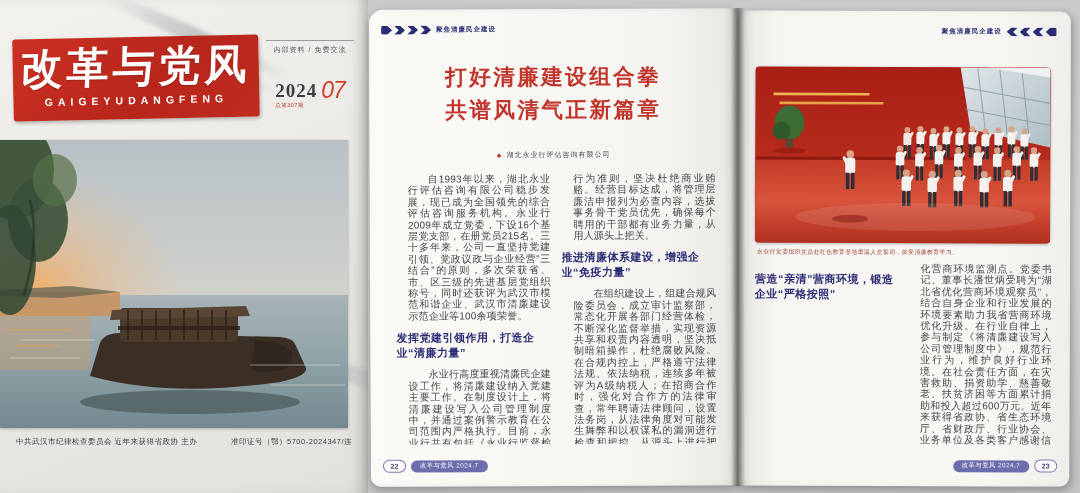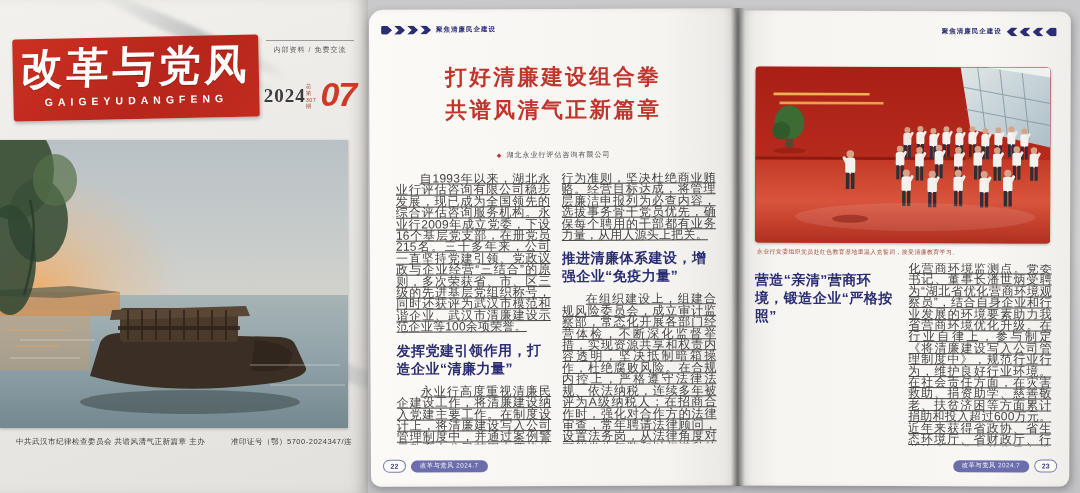--- a/index.html
+++ b/index.html
@@ -33,24 +33,24 @@
     margin-top:9px;font-family:"Liberation Serif","DejaVu Serif",serif;
     transform:skewX(-3deg);text-shadow:0 1px 1px rgba(0,0,0,.2);
   }
   .pinyin{font-size:10.5px;font-weight:700;letter-spacing:5px;margin-top:6px;}
   .issue-box{position:absolute;left:266px;top:40px;width:88px;}
   .issue-note{
     font-size:7px;color:#5a5a5a;text-align:center;letter-spacing:1px;
     border-top:1px solid #9a9a9a;padding-top:4px;
   }
   .issue-line{display:flex;align-items:flex-start;justify-content:center;margin-top:26px;}
-  .year-wrap{display:flex;flex-direction:row;align-items:center;margin-right:4px;}
+  .year-wrap{display:flex;flex-direction:column;align-items:flex-start;margin-right:4px;}
   .year{font-family:"Liberation Serif","DejaVu Serif",serif;font-size:19px;font-weight:700;color:#3c3c3c;letter-spacing:1px;line-height:1;}
   .issue-total{font-size:5.5px;color:#b04038;margin-top:2px;letter-spacing:.5px;}
-  .issue-no{font-size:34px;font-weight:700;color:#cf3a28;font-style:italic;line-height:.8;letter-spacing:-1px;}
+  .issue-no{font-size:23px;font-weight:400;color:#cf3a28;font-style:italic;line-height:.8;letter-spacing:-1px;}
   .painting{position:absolute;left:0;top:140px;width:348px;height:288px;box-shadow:0 1px 3px rgba(0,0,0,.25);}
   .painting svg{display:block;}
   .cover-footer{
     position:absolute;left:16px;top:437px;width:336px;
     display:flex;justify-content:space-between;
     font-size:7.5px;color:#3f3f3f;letter-spacing:.5px;
   }
   
   .page{position:absolute;background:#f7f6f2;}
   .page-l{
@@ -88,26 +88,26 @@
     color:#c0352c;font-weight:900;font-size:21.5px;line-height:1.55;letter-spacing:2.5px;
     font-family:"Liberation Sans","DejaVu Sans",sans-serif;
   }
   .byline{position:absolute;left:0;right:0;top:141px;text-align:center;font-size:7px;color:#4c4c4c;letter-spacing:1px;}
   .byline .diamond{color:#c0352c;font-size:6px;margin-right:4px;}
   .cols{position:absolute;display:flex;}
   .page-l .cols{left:26px;right:22px;top:164px;bottom:42px;gap:11px;}
   .page-r .cols{left:16px;right:18px;top:252px;bottom:40px;gap:10px;}
   .col{flex:1;overflow:hidden;}
   .col p{
-    margin:0 0 2px 0;font-size:12px;line-height:11.4px;color:#454545;
-    text-align:justify;text-indent:2em;letter-spacing:.2px;text-decoration:underline;
+    margin:0 0 2px 12px;font-size:10px;line-height:11.4px;color:#454545;
+    text-align:justify;text-indent:2em;letter-spacing:.2px;
   }
   .col p.cont{text-indent:0;}
   .col h4{
-    margin:9px 0 8px 0;font-size:14px;color:#2b2d75;letter-spacing:.5px;
+    margin:9px 0 8px 0;font-size:11px;color:#2b2d75;letter-spacing:.5px;
     font-weight:900;
   }
   .end-mark{text-align:center;color:#8a8a8a;font-size:7px;letter-spacing:4px;margin-top:16px;text-indent:0 !important;}
   .photo{
     position:absolute;left:16px;right:20px;top:56px;height:176px;
     border-radius:4px;overflow:hidden;box-shadow:0 1px 3px rgba(0,0,0,.3);
     background:#b5271c;
   }
   .photo svg{display:block;width:100%;height:100%;}
   .photo-caption{
@@ -205,21 +205,21 @@
           <line x1="270" y1="245" x2="345" y2="245"></line>
       </g>
       <g stroke="#e2a35f" stroke-width="1.5" opacity=".6">
         <line x1="5" y1="190" x2="70" y2="190"></line>
           <line x1="15" y1="206" x2="60" y2="206"></line>
       </g>
     </svg>
   </div>
 
   <div class="cover-footer">
-    <span>中共武汉市纪律检查委员会  共谱风清气正新篇章  主办</span>
+    <span>中共武汉市纪律检查委员会  近年来获得省政协  主办</span>
     <span>准印证号（鄂）5700-2024347/连</span>
   </div>
 </section>
 
 <section class="page page-l">
   <div class="page-header">
     <div class="chevrons">
       <span class="chev solid"></span>
         <span class="chev"></span>
         <span class="chev"></span>

